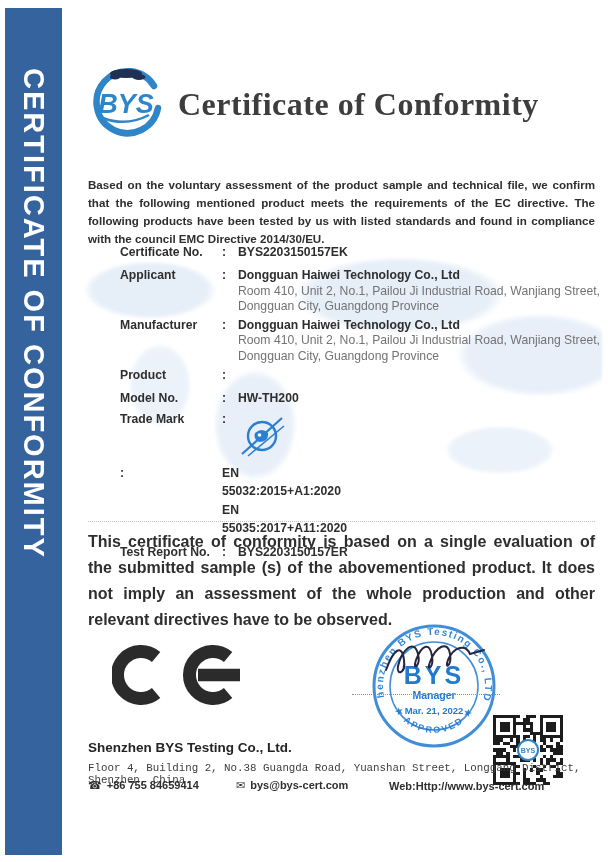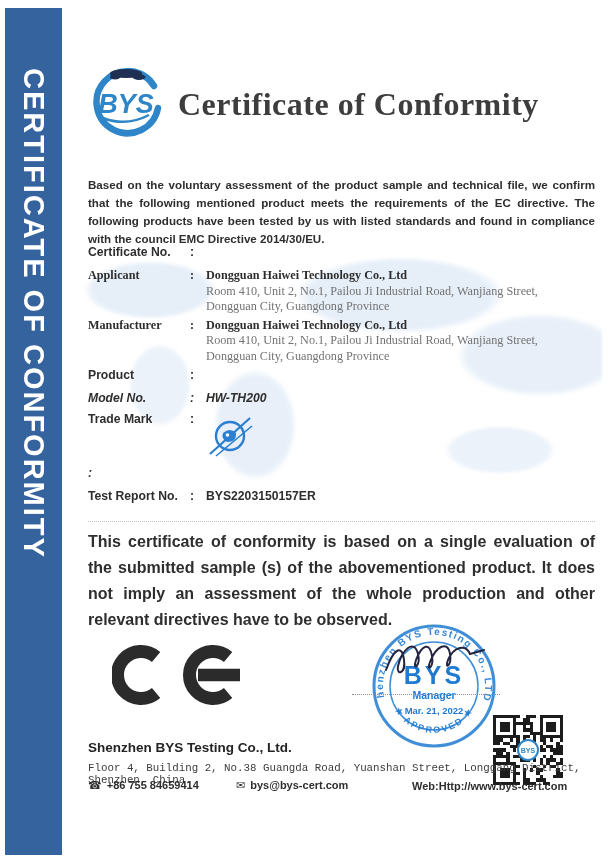--- a/index.html
+++ b/index.html
@@ -31,28 +31,28 @@
          font-size:32px;color:#3d3d3d;letter-spacing:.5px;white-space:nowrap;}
 
   
   .intro{position:absolute;left:88px;top:176px;width:507px;font-size:11.6px;font-weight:bold;
          color:#2e2e2e;line-height:1.56;text-align:justify;}
   .statement{position:absolute;left:88px;top:529px;width:507px;font-size:16px;font-weight:bold;
          color:#2e2e2e;line-height:1.62;text-align:justify;}
 
   
   .fields{position:absolute;left:88px;top:245px;width:512px;}
-  .frow{display:grid;grid-template-columns:102px 16px 1fr;font-size:12.2px;margin-bottom:9px;}
+  .frow{display:grid;grid-template-columns:102px 16px 1fr;font-size:12.2px;margin-bottom:9px;margin-left:32px;}
   .flabel{font-weight:bold;color:#2e2e2e;}
   .fcolon{font-weight:bold;color:#2e2e2e;}
   .fvalue{font-weight:bold;color:#2e2e2e;}
   .addr{font-weight:normal;color:#737373;}
-  .multiline div{line-height:15.6px;font-family:Liberation Serif, serif;}
+  .multiline div{line-height:15.6px;}
   .row-tight{margin-bottom:3px;}
-  .row-mid{margin-bottom:7px;font-style:italic;}
+  .row-mid{margin-bottom:7px;}
   .row-std2 div{line-height:18.5px;}
 
   .sep{position:absolute;left:88px;top:521px;width:507px;border-top:1px dotted #c2c2c2;height:0;}
 
   
   .ce-mark{position:absolute;left:112px;top:642px;}
   .sig-line{position:absolute;left:352px;top:694px;width:148px;border-top:1.5px dotted #8f8f8f;height:0;z-index:3;}
   .stamp{position:absolute;left:368px;top:620px;z-index:2;}
 
   
@@ -63,21 +63,21 @@
   .qr-logo{position:absolute;left:25px;top:25px;width:18px;height:18px;border-radius:50%;
            background:#fff;border:2px solid #2e86c9;display:flex;align-items:center;
            justify-content:center;font-size:7px;font-weight:bold;color:#2e86c9;z-index:2;}
 
   
   .f-company{position:absolute;left:88px;top:740px;font-size:13.5px;font-weight:bold;color:#242424;}
   .f-address{position:absolute;left:88px;top:762px;font-size:10.8px;color:#3c3c3c;font-family:Liberation Mono, monospace;}
   .f-contacts{position:absolute;left:88px;top:779px;font-size:11px;font-weight:bold;color:#2e2e2e;
               display:flex;align-items:center;}
   .f-phone{width:148px;}
-  .f-email{width:176px;}
+  .f-email{width:153px;}
   .c-icon{margin-right:5px;font-weight:normal;}
 </style>
 </head>
 <body>
 
 <div class="page">
 
   <div class="sidebar">
     <div class="sidebar-text">CERTIFICATE OF CONFORMITY</div>
   </div>
@@ -98,20 +98,21 @@
     <div class="title">Certificate of Conformity</div>
   </div>
 
   <div class="intro">Based on the voluntary assessment of the product sample and technical file, we confirm that the following mentioned product meets the requirements of the EC directive. The following products have been tested by us with listed standards and found in compliance with the council EMC Directive 2014/30/EU.</div>
 
   <div class="fields">
 
     <div class="frow">
       <div class="flabel">Certificate No.</div>
       <div class="fcolon">:</div>
+      <div class="fvalue">BYS2203150157EK</div>
     </div>
 
     <div class="frow multiline row-tight">
       <div class="flabel">Applicant</div>
       <div class="fcolon">:</div>
       <div>
         <div class="fvalue">Dongguan Haiwei Technology Co., Ltd</div>
         <div class="addr">Room 410, Unit 2, No.1, Pailou Ji Industrial Road, Wanjiang Street,</div>
         <div class="addr">Dongguan City, Guangdong Province</div>
       </div>
@@ -147,20 +148,24 @@
           <path d="M 4 42 L 44 6" stroke="#2a7fd0" stroke-width="2.2" fill="none"></path>
           <path d="M 10 44 L 46 14" stroke="#2a7fd0" stroke-width="1.6" fill="none"></path>
           <path d="M 17 21 q 7 -6 13 0 q 1 9 -9 9 q -6 -3 -4 -9 z" fill="#2a7fd0"></path>
           <circle cx="21.5" cy="23" r="1.8" fill="#ffffff"></circle>
         </svg>
       </div>
     </div>
 
     <div class="frow row-std2 row-mid">
       <div class="fcolon">:</div>
+      <div>
+        <div class="fvalue">EN 55032:2015+A1:2020</div>
+        <div class="fvalue">EN 55035:2017+A11:2020</div>
+      </div>
     </div>
 
     <div class="frow">
       <div class="flabel">Test Report No.</div>
       <div class="fcolon">:</div>
       <div class="fvalue">BYS2203150157ER</div>
     </div>
   </div>
 
   <div class="sep"></div>

